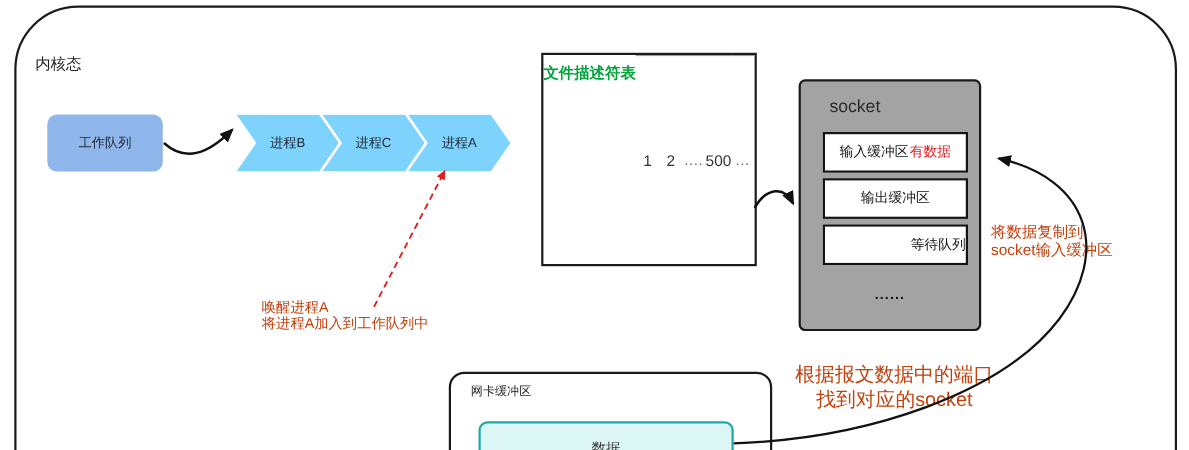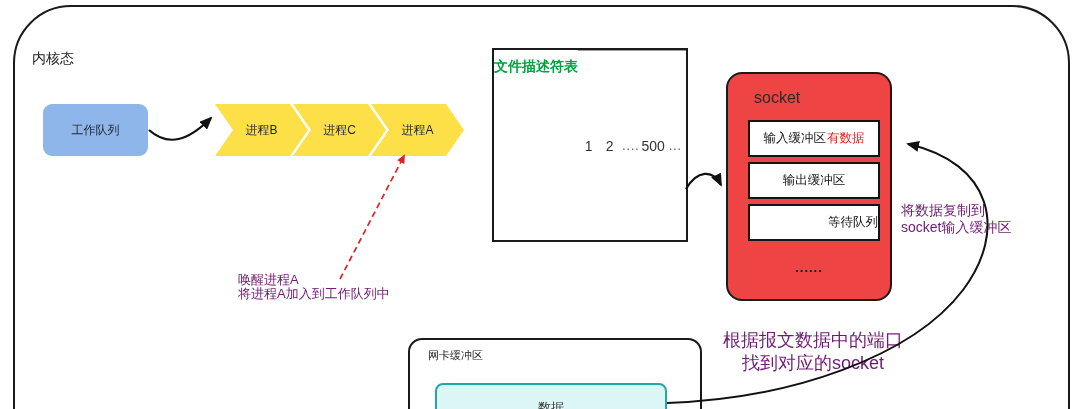--- a/index.html
+++ b/index.html
@@ -16,21 +16,21 @@
   .kernel-label{position:absolute;left:32px;top:50px;font-size:14px;color:#222;}
   
   .work-queue{
     position:absolute;left:43px;top:104px;width:105px;height:52px;
     background:#8fb6ea;border-radius:9px;
     display:flex;align-items:center;justify-content:center;
     font-size:12px;color:#222a3a;
   }
   
   .chevron{
-    position:absolute;top:104px;width:93px;height:52px;background:#fde047;
+    position:absolute;top:104px;width:93px;height:52px;background:#7dd3fc;
     display:flex;align-items:center;justify-content:center;
     font-size:12px;color:#222a3a;
     clip-path:polygon(0 0,75px 0,93px 50%,75px 100%,0 100%,18px 50%);
   }
   .chevron.c1{left:215px;}
   .chevron.c2{left:293px;}
   .chevron.c3{left:371px;}
   
   .fd-table{
     position:absolute;left:492px;top:48px;width:192px;height:190px;
@@ -41,21 +41,21 @@
     color:#00a43c;font-weight:bold;font-size:14px;
   }
   .fd-row{
     flex:1;display:flex;align-items:center;justify-content:center;
     border-top:1px solid #9d9d9d;font-size:14px;color:#333;
   }
   .fd-row.dots{font-size:12px;color:#555;letter-spacing:1px;}
   
   .socket-box{
     position:absolute;left:726px;top:72px;width:162px;height:225px;
-    border:2px solid #1a1a1a;border-radius:16px;background:#ef4444;
+    border:2px solid #1a1a1a;border-radius:6px;background:#a3a3a3;
   }
   .socket-title{position:absolute;left:26px;top:15px;font-size:16px;color:#2b2b2b;}
   .sbuf{
     position:absolute;left:20px;width:128px;height:33px;border:2px solid #141414;
     display:flex;align-items:center;justify-content:center;
     font-size:12.5px;color:#111;white-space:nowrap;background:#fff;
   }
   .sbuf.b1{top:46px;}
   .sbuf.b2{top:88px;}
   .sbuf.b3{top:130px;justify-content:flex-end;}
@@ -70,21 +70,21 @@
     border:2px solid #1a1a1a;border-radius:14px;background:#fff;
   }
   .nic-title{position:absolute;left:18px;top:8px;font-size:11px;color:#222;}
   .data-box{
     position:absolute;left:25px;top:43px;width:232px;height:60px;
     border:2px solid #1fa8a8;border-radius:8px;background:#dcf6f6;
     text-align:center;padding-top:14px;box-sizing:border-box;
     font-size:13px;color:#333;
   }
   
-  .ann{position:absolute;color:#701a75;}
+  .ann{position:absolute;color:#c2410c;}
   .ann-wake{left:238px;top:273px;font-size:13px;line-height:14px;}
   .ann-copy{left:901px;top:202px;font-size:14px;line-height:17px;}
   .ann-find{left:713px;top:329px;width:200px;text-align:center;font-size:18px;line-height:23px;}
   
   .arrow-layer{position:absolute;left:0;top:0;width:1081px;height:409px;pointer-events:none;}
 </style>
 </head>
 <body>
 
 <div class="canvas">

